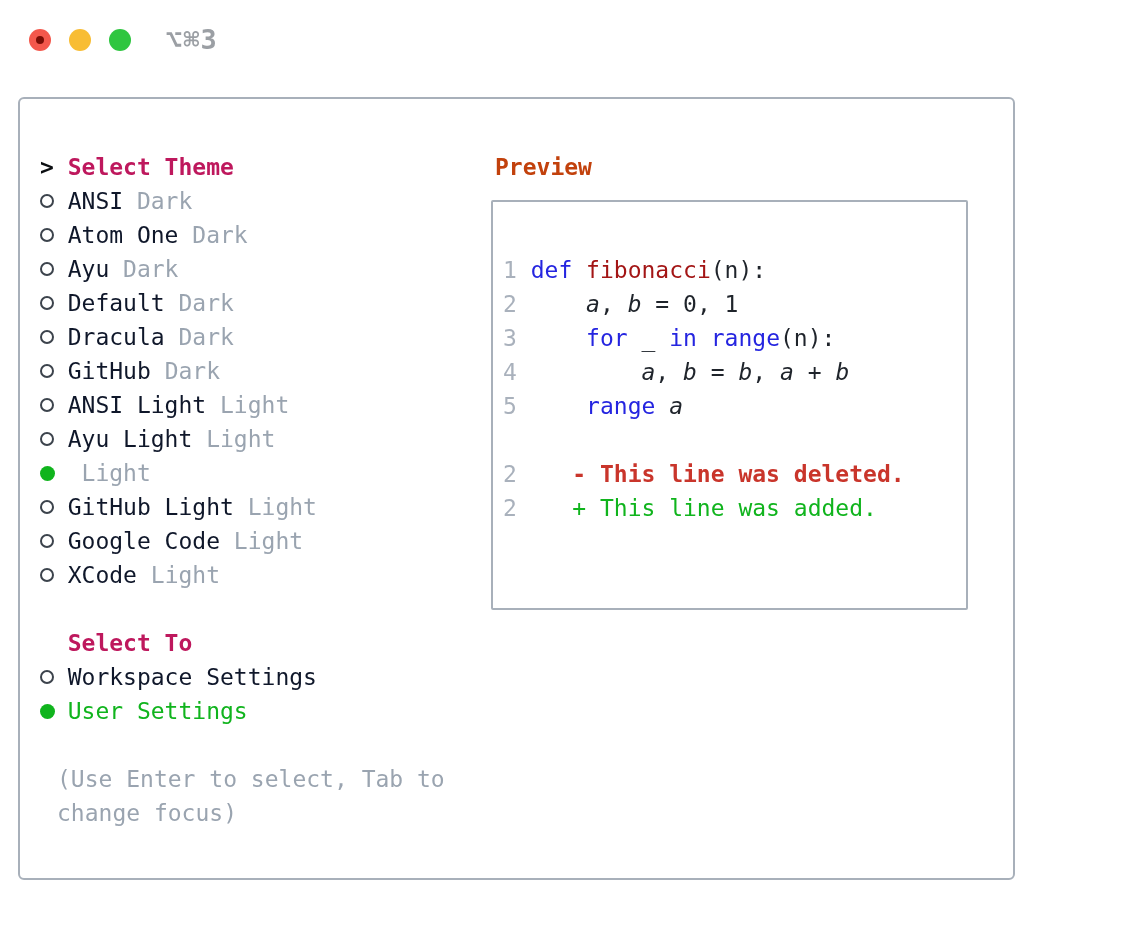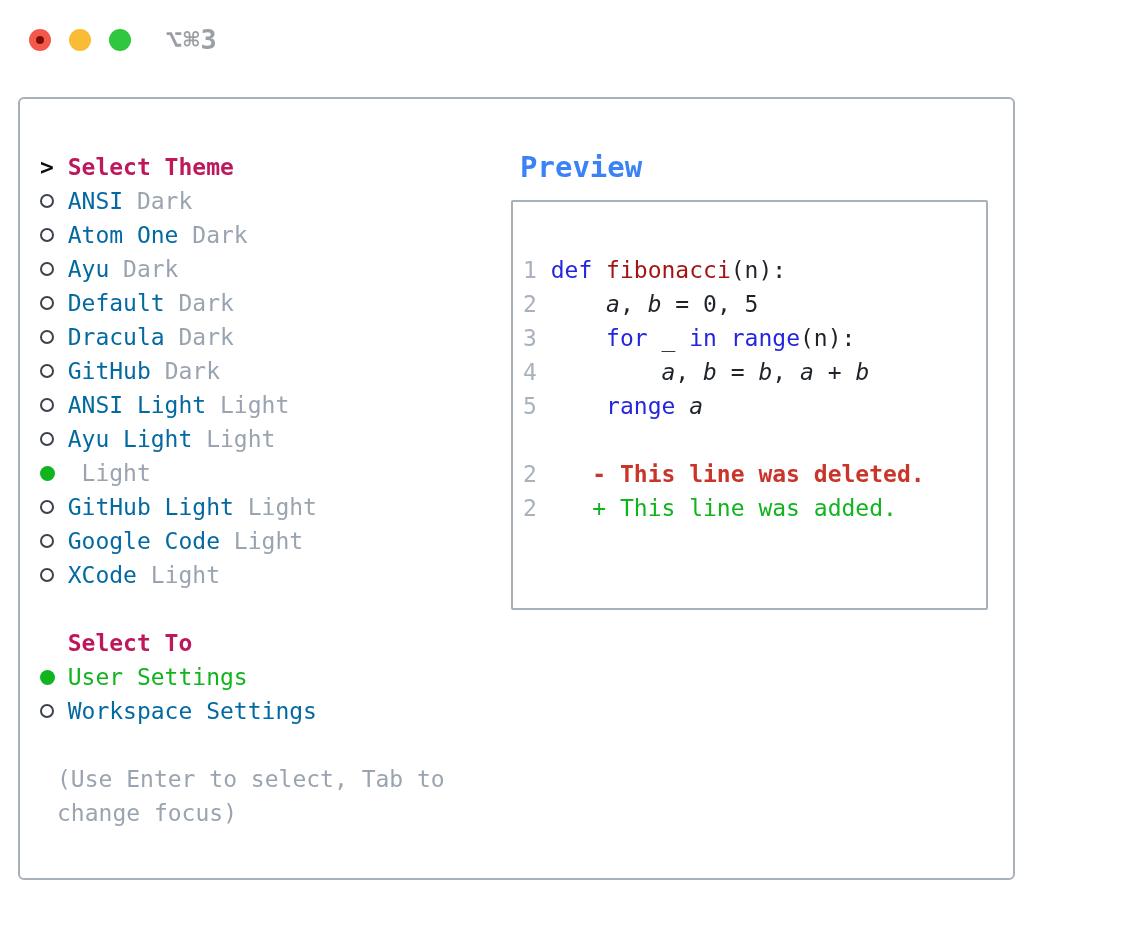--- a/index.html
+++ b/index.html
@@ -29,29 +29,29 @@
 
   
   .left-col{position:absolute;left:20px;top:51px;font-size:23px;line-height:34px;color:var(--text-dark);}
   .row{display:flex;align-items:center;height:34px;white-space:pre;}
   .row span{white-space:pre;}
   .marker{display:inline-flex;width:27.7px;align-items:center;flex:none;}
   .dot{width:14px;height:14px;border-radius:50%;border:2.5px solid #3c434c;display:inline-block;}
   .dot.filled{width:15px;height:15px;border:none;background:var(--accent-green);}
   .prefix-char{font-weight:bold;color:#0b0e11;}
   .hdr{font-weight:bold;color:#be185d;}
-  .t-name{color:#0369a1;}
+  .t-name{color:#0f172a;}
   .t-name.sel{color:var(--accent-green);}
   .t-variant{color:var(--muted-gray);margin-left:13.85px;}
   .blank-row{height:34px;}
   .help{color:var(--muted-gray);height:34px;line-height:34px;white-space:pre;margin-left:17px;}
 
   
-  .preview-label{position:absolute;left:475px;top:51px;height:34px;line-height:34px;font-size:29px;font-weight:bold;color:#3b82f6;margin-left:25px;}
-  .preview-box{position:absolute;left:491px;top:101px;width:477px;height:410px;border:2px solid var(--border-gray);border-radius:2px;background:#fff;padding:51px 0 0 10px;}
+  .preview-label{position:absolute;left:475px;top:51px;height:34px;line-height:34px;font-size:23px;font-weight:bold;color:#c2410c;}
+  .preview-box{position:absolute;left:471px;top:101px;width:477px;height:410px;border:2px solid var(--border-gray);border-radius:2px;background:#fff;padding:51px 0 0 10px;}
   .code-line{height:34px;line-height:34px;font-size:23px;white-space:pre;}
   .tok-ln{color:var(--line-number-gray);}
   .tok-pl{color:#1f242b;}
   .tok-kw{color:var(--keyword-blue);}
   .tok-fn{color:var(--function-red);}
   .tok-var{color:#1f242b;font-style:italic;}
   .tok-ctx{color:var(--context-gray);}
   .tok-del{color:var(--deleted-red);font-weight:bold;}
   .tok-add{color:var(--added-green);text-align:right;}
 </style>
@@ -89,33 +89,33 @@
           <div class="row"><span class="marker"><i class="dot filled"></i></span><span class="t-variant">Light</span></div>
           <div class="row"><span class="marker"><i class="dot"></i></span><span class="t-name">GitHub Light</span><span class="t-variant">Light</span></div>
           <div class="row"><span class="marker"><i class="dot"></i></span><span class="t-name">Google Code</span><span class="t-variant">Light</span></div>
           <div class="row"><span class="marker"><i class="dot"></i></span><span class="t-name">XCode</span><span class="t-variant">Light</span></div>
         </div>
       <div class="blank-row"></div>
       <div class="row">
         <span class="marker"></span><span class="hdr">Select To</span>
       </div>
       <div id="apply-list">
+          <div class="row"><span class="marker"><i class="dot"></i></span><span class="t-name">Workspace Settings</span></div>
           <div class="row"><span class="marker"><i class="dot filled"></i></span><span class="t-name sel">User Settings</span></div>
-          <div class="row"><span class="marker"><i class="dot"></i></span><span class="t-name">Workspace Settings</span></div>
         </div>
       <div class="blank-row"></div>
       <div class="help">(Use Enter to select, Tab to</div>
       <div class="help">change focus)</div>
     </div>
 
     <div class="preview-label">Preview</div>
     <div class="preview-box">
       <div id="code-block">
           <div class="code-line"><span class="tok-ln">1 </span><span class="tok-kw">def</span><span class="tok-pl"> </span><span class="tok-fn">fibonacci</span><span class="tok-pl">(n):</span></div>
-          <div class="code-line"><span class="tok-ln">2 </span><span class="tok-pl">    </span><span class="tok-var">a</span><span class="tok-pl">, </span><span class="tok-var">b</span><span class="tok-pl"> = 0, 5</span></div>
+          <div class="code-line"><span class="tok-ln">2 </span><span class="tok-pl">    </span><span class="tok-var">a</span><span class="tok-pl">, </span><span class="tok-var">b</span><span class="tok-pl"> = 0, 1</span></div>
           <div class="code-line"><span class="tok-ln">3 </span><span class="tok-pl">    </span><span class="tok-kw">for</span><span class="tok-pl"> _ </span><span class="tok-kw">in</span><span class="tok-pl"> </span><span class="tok-kw">range</span><span class="tok-pl">(n):</span></div>
           <div class="code-line"><span class="tok-ln">4 </span><span class="tok-pl">        </span><span class="tok-var">a</span><span class="tok-pl">, </span><span class="tok-var">b</span><span class="tok-pl"> = </span><span class="tok-var">b</span><span class="tok-pl">, </span><span class="tok-var">a</span><span class="tok-pl"> + </span><span class="tok-var">b</span></div>
           <div class="code-line"><span class="tok-ln">5 </span><span class="tok-pl">    </span><span class="tok-kw">range</span><span class="tok-pl"> </span><span class="tok-var">a</span></div>
           <div class="code-line"></div>
           <div class="code-line"><span class="tok-ln">2</span><span class="tok-pl">    </span><span class="tok-del">- This line was deleted.</span></div>
           <div class="code-line"><span class="tok-ln">2</span><span class="tok-pl">    </span><span class="tok-add">+ This line was added.</span></div>
         </div>
     </div>
 
   </div>

